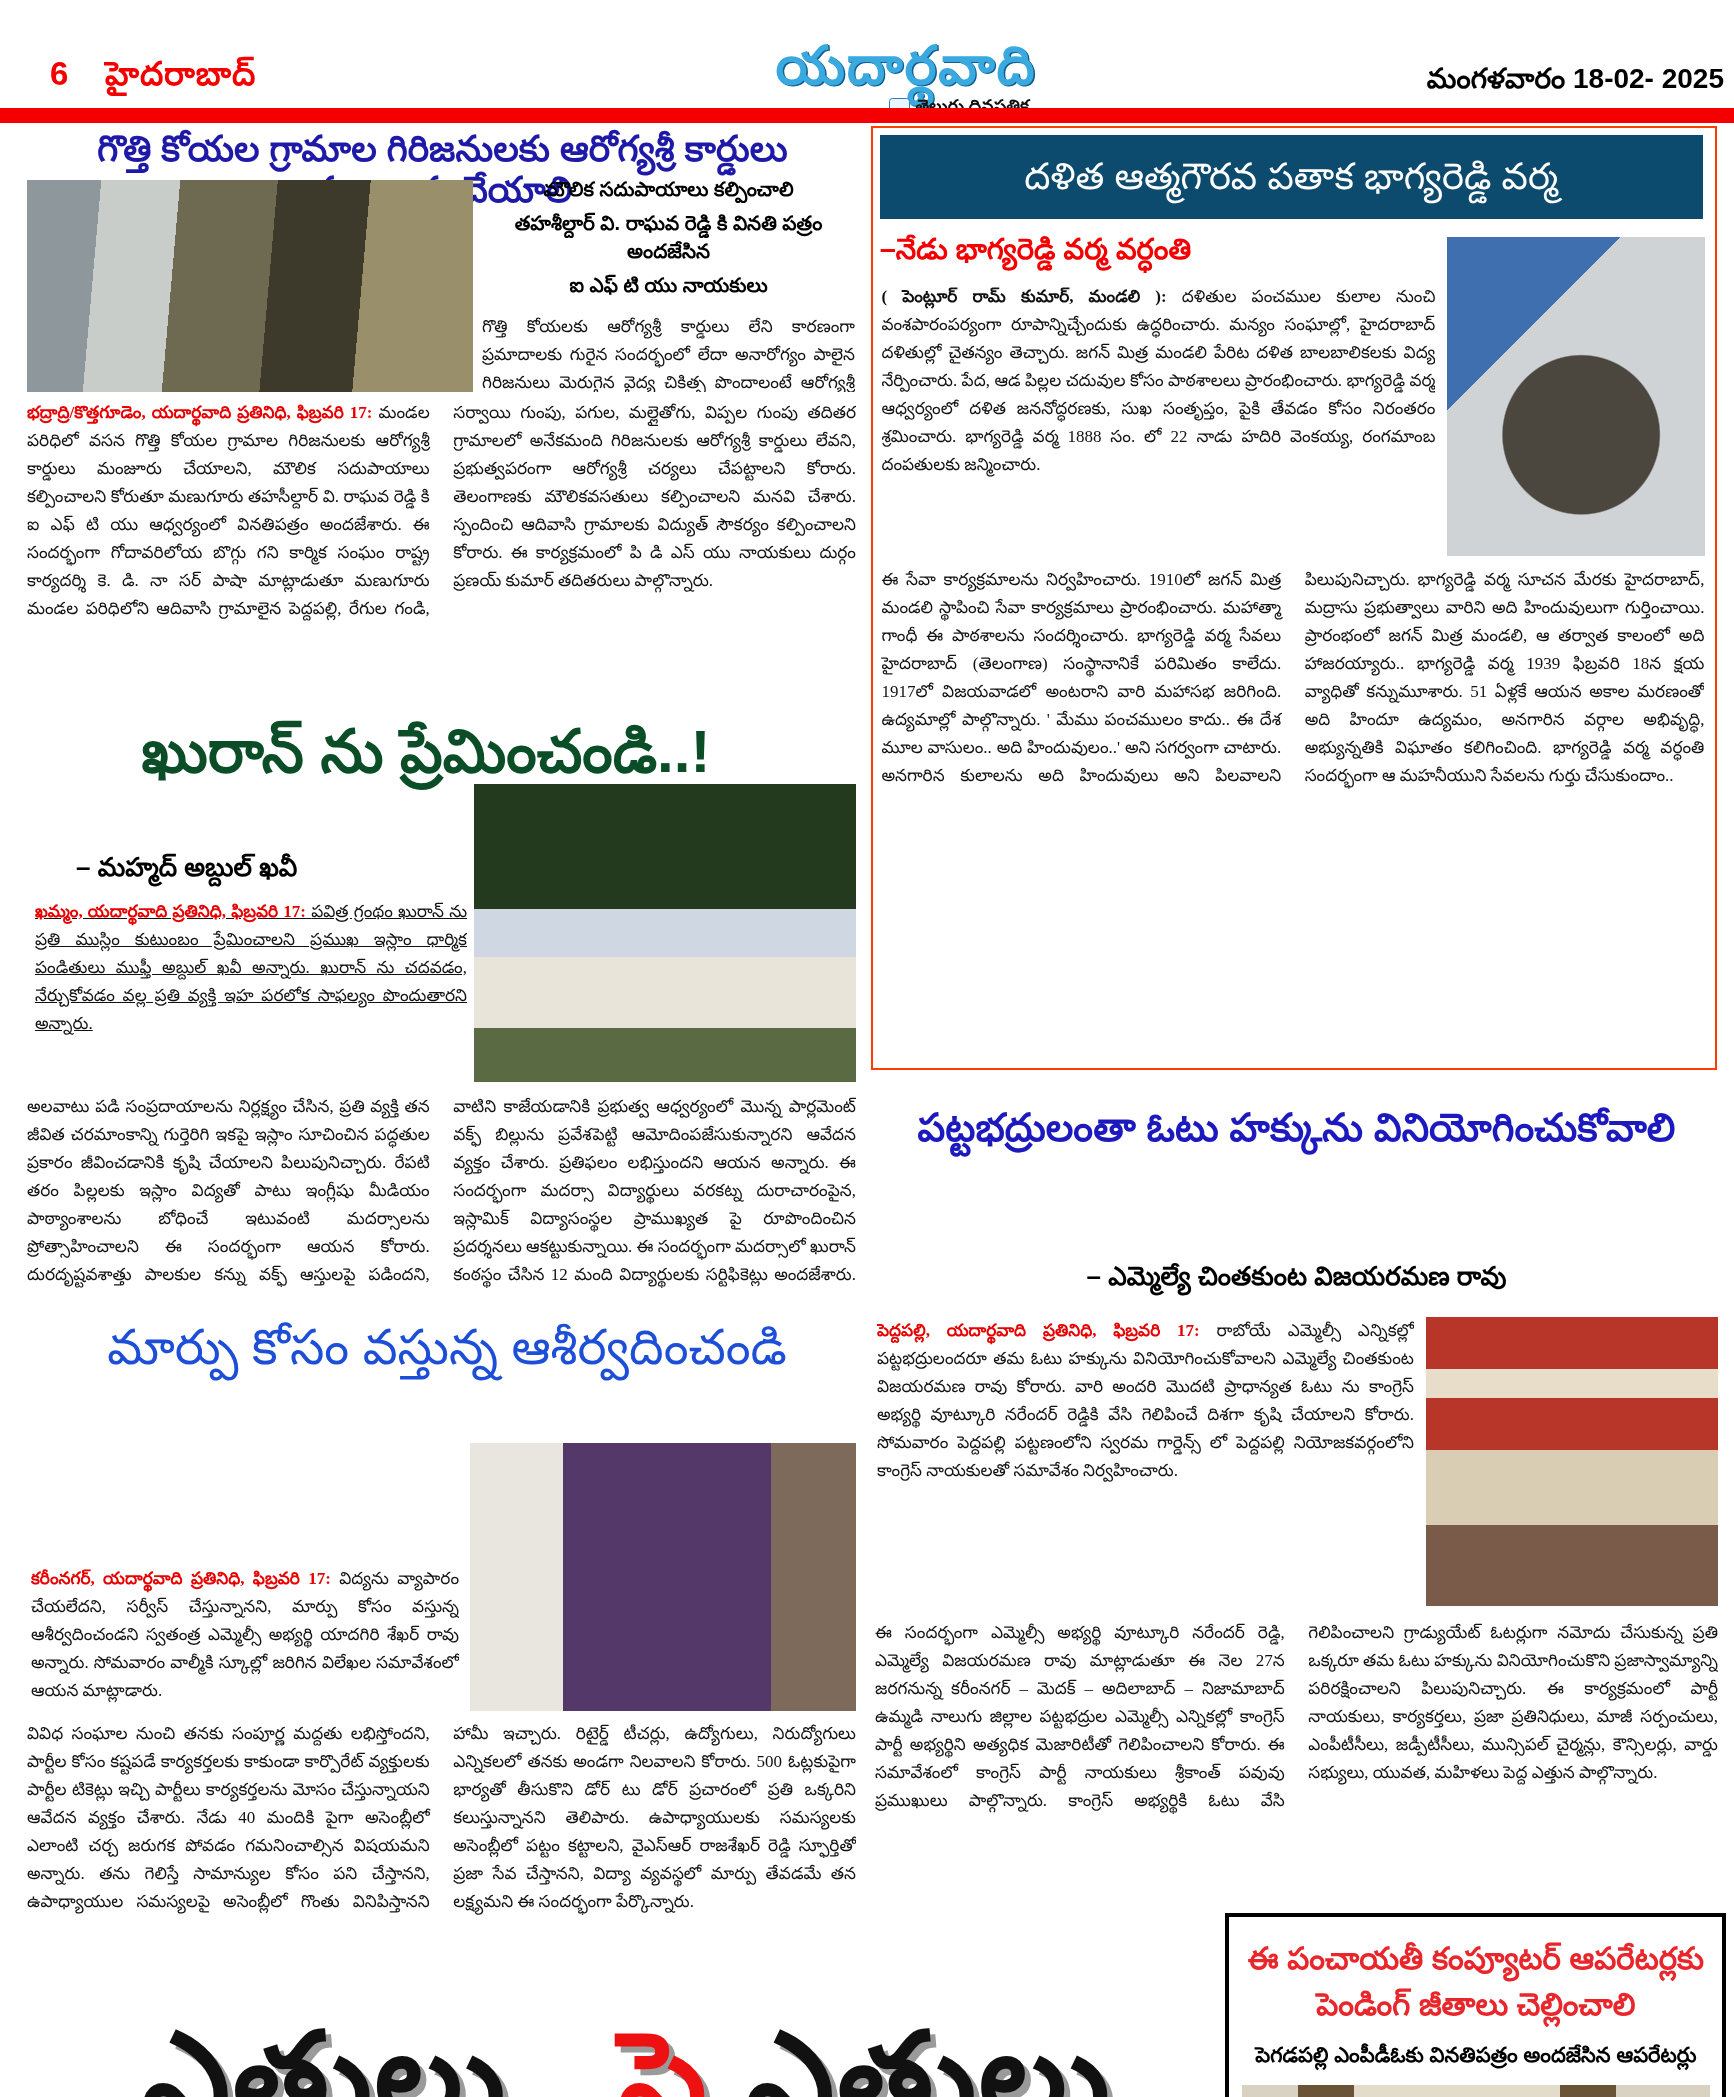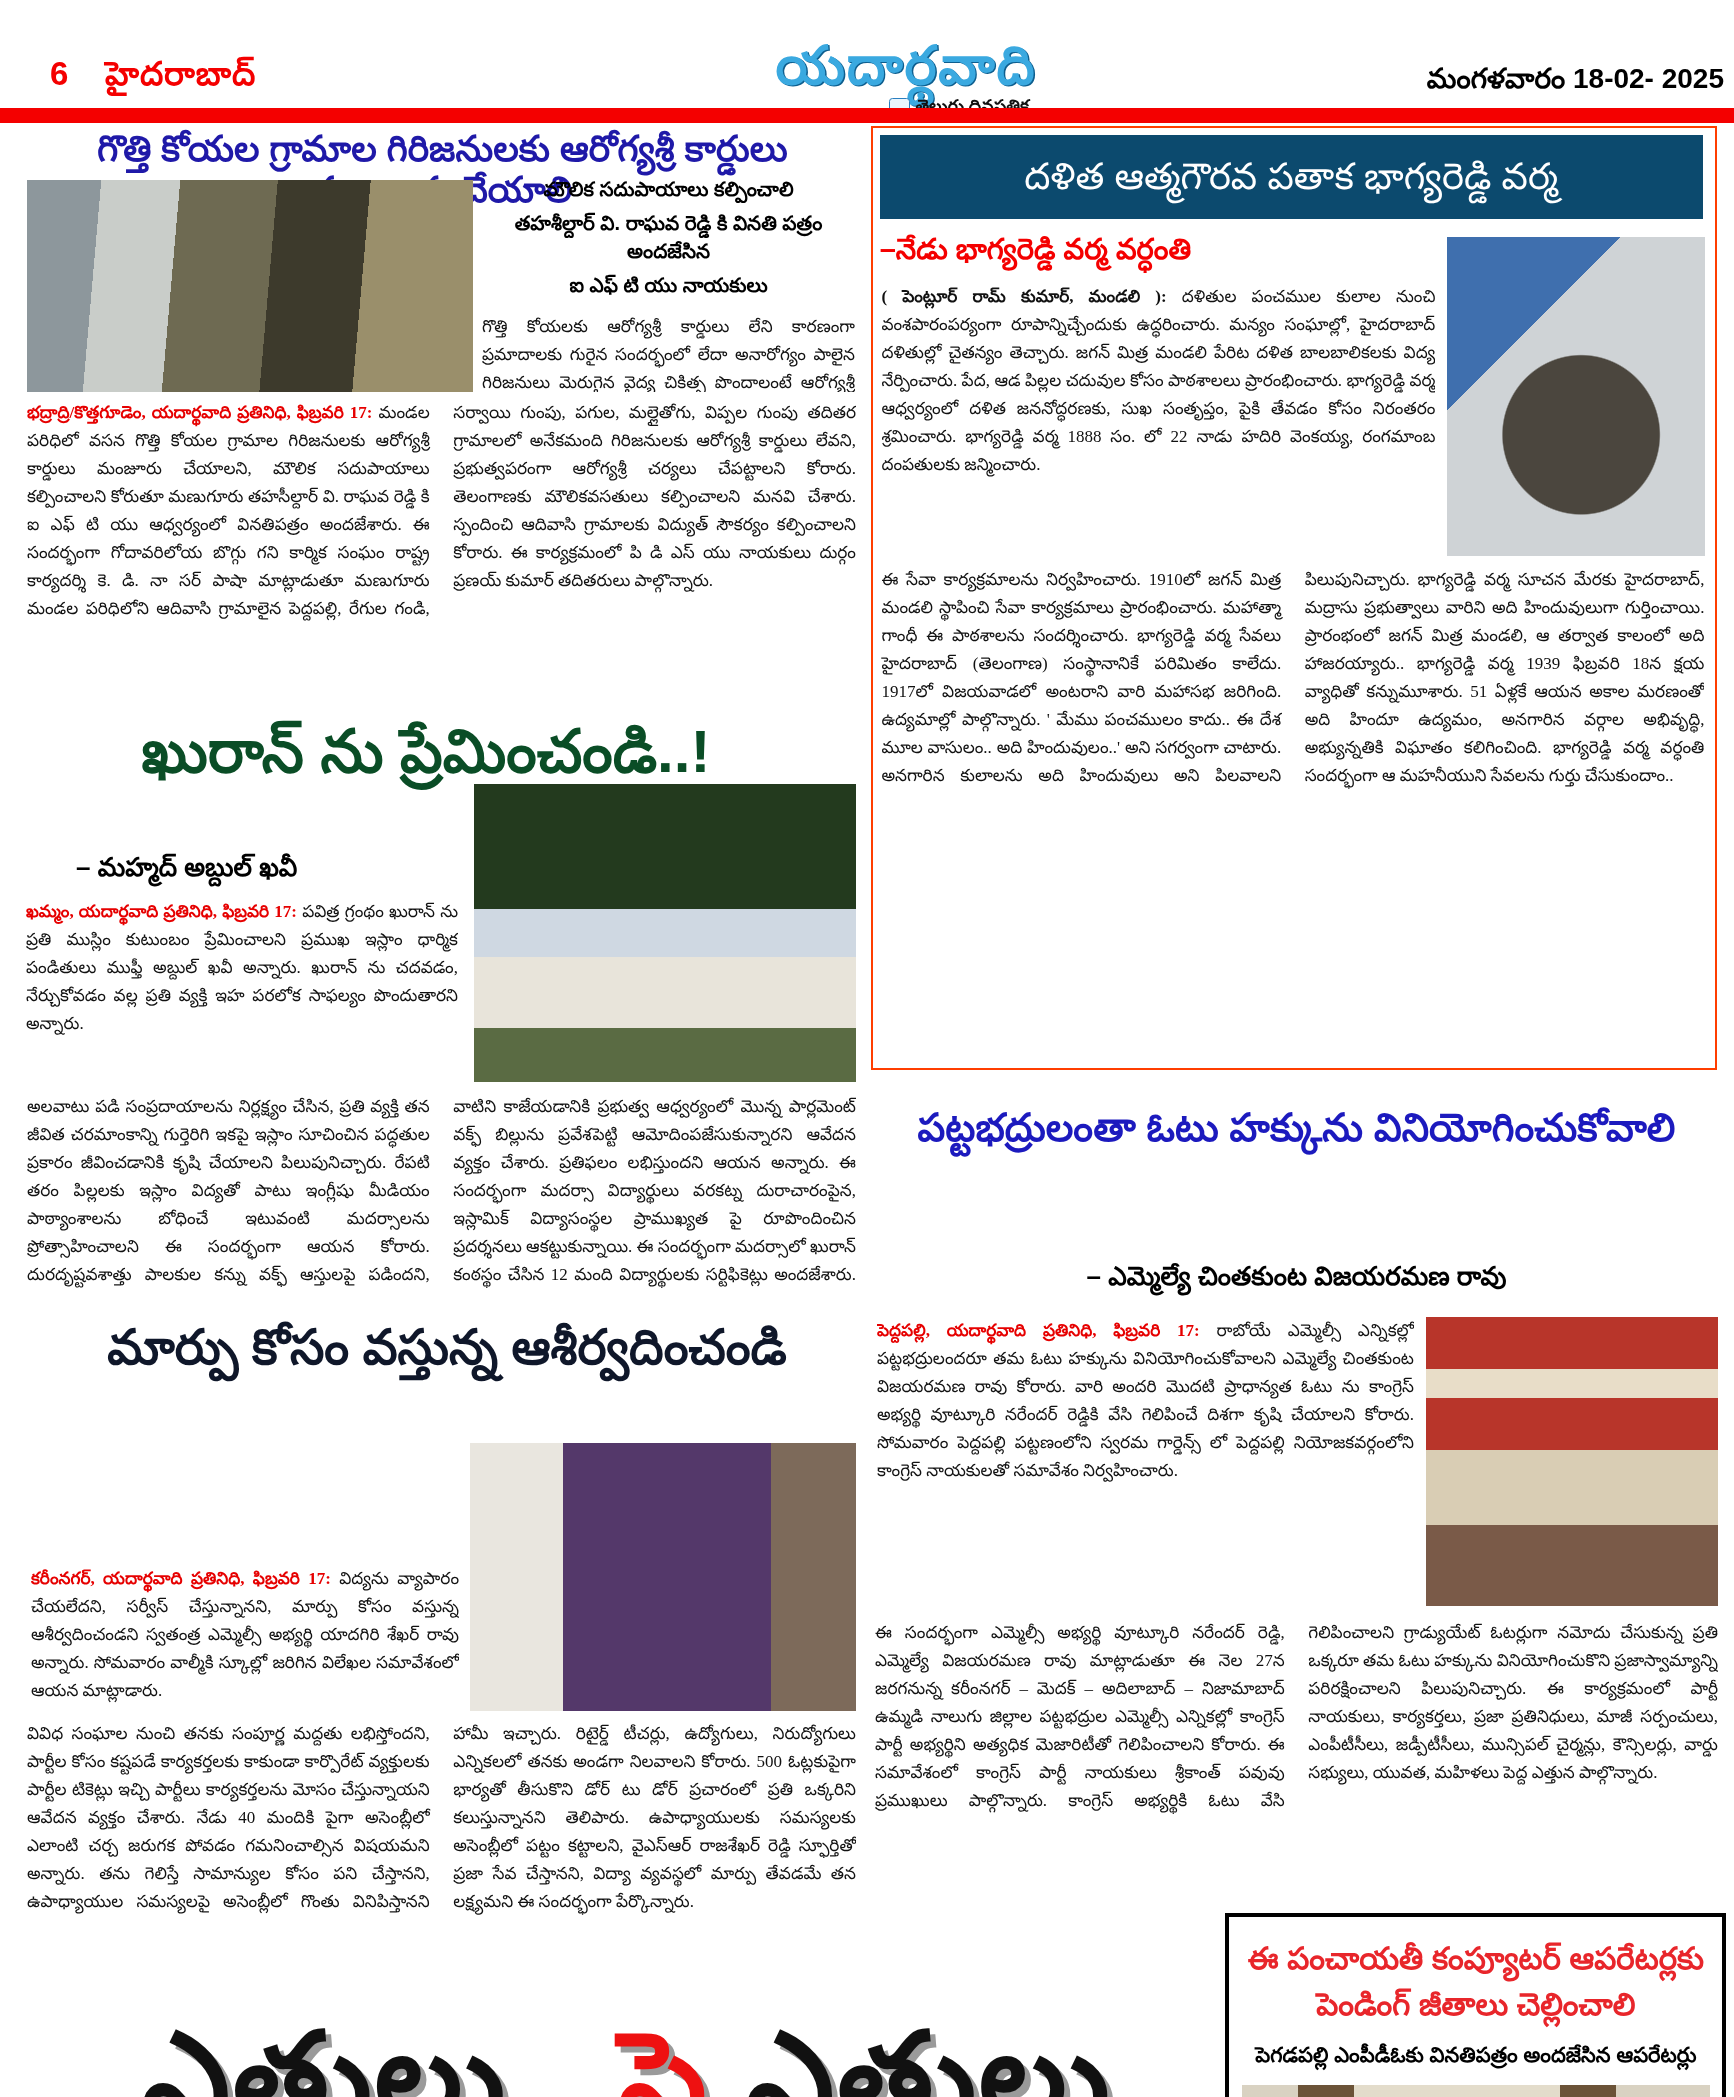--- a/index.html
+++ b/index.html
@@ -12,21 +12,21 @@
   .masthead{color:#3aa9e0;font-weight:bold;font-size:54px;letter-spacing:1.7px;
             text-shadow:1.3px 1.3px 0 #0e5e8e, -0.8px -0.8px 0 #ffffff;}
   .tagline{font-size:17.6px;color:#111;font-weight:bold;}
   .emblem{display:inline-block;width:18.5px;height:22.7px;border:1.7px solid #2a7fc0;border-radius:3.4px;
           vertical-align:middle;margin-right:5.9px;background:#eaf5fd;}
   .dateline-top{font-size:28px;font-weight:bold;color:#000;}
   .redbar{background:#f40000;}
   
   .hl-navy{color:#1f19a8;font-weight:800;}
   .hl-green{color:#0a4d26;font-weight:800;}
-  .hl-magenta{color:#0f172a;font-weight:700;}
+  .hl-magenta{color:#1d4ed8;font-weight:400;}
   .hl-blue{color:#1c1abe;font-weight:800;}
   .hl-red{color:#e8262b;font-weight:800;}
   .subhead{font-weight:bold;color:#000;}
   .standfirst-red{color:#f40000;font-weight:800;}
   .banner{background:#0c4a6e;color:#ffffff;font-weight:400;text-align:center;}
   
   .body-txt{font-size:17px;line-height:28px;text-align:justify;overflow:hidden;}
   .cols2{column-count:2;column-gap:23.5px;}
   .dl{color:#e60000;font-weight:bold;}
   .lead{font-weight:bold;}
@@ -78,21 +78,21 @@
     <span class="dl">భద్రాద్రి/కొత్తగూడెం, యదార్థవాది ప్రతినిధి, ఫిబ్రవరి 17:</span>
     <span>మండల పరిధిలో వసన గొత్తి కోయల గ్రామాల గిరిజనులకు ఆరోగ్యశ్రీ కార్డులు మంజూరు చేయాలని, మౌలిక సదుపాయాలు కల్పించాలని కోరుతూ మణుగూరు తహసీల్దార్ వి. రాఘవ రెడ్డి కి ఐ ఎఫ్ టి యు ఆధ్వర్యంలో వినతిపత్రం అందజేశారు. ఈ సందర్భంగా గోదావరిలోయ బొగ్గు గని కార్మిక సంఘం రాష్ట్ర కార్యదర్శి కె. డి. నా సర్ పాషా మాట్లాడుతూ మణుగూరు మండల పరిధిలోని ఆదివాసి గ్రామాలైన పెద్దపల్లి, రేగుల గండి, సర్వాయి గుంపు, పగుల, మల్లైతోగు, విప్పల గుంపు తదితర గ్రామాలలో అనేకమంది గిరిజనులకు ఆరోగ్యశ్రీ కార్డులు లేవని, ప్రభుత్వపరంగా ఆరోగ్యశ్రీ చర్యలు చేపట్టాలని కోరారు. తెలంగాణకు మౌలికవసతులు కల్పించాలని మనవి చేశారు. స్పందించి ఆదివాసి గ్రామాలకు విద్యుత్ సౌకర్యం కల్పించాలని కోరారు. ఈ కార్యక్రమంలో పి డి ఎస్ యు నాయకులు దుర్గం ప్రణయ్ కుమార్ తదితరులు పాల్గొన్నారు.</span>
   </div>
 
   <div class="abs sans hl-green" style="left:59px;top:719px;width:734px;font-size:60px;text-align:center;line-height:1.1;">ఖురాన్ ను ప్రేమించండి..!</div>
 
   <div class="abs sans subhead" style="left:76px;top:852px;font-size:26px;">– మహ్మద్ అబ్దుల్ ఖవీ</div>
 
   <div class="abs photo ph2" style="left:474px;top:784px;width:382px;height:298px;"></div>
 
-  <div class="abs body-txt" style="left:26px;top:898px;width:432px;height:189px;">
+  <div class="abs body-txt" style="left:35px;top:898px;width:432px;height:189px;text-decoration:underline;">
     <span class="dl">ఖమ్మం, యదార్థవాది ప్రతినిధి, ఫిబ్రవరి 17:</span>
     <span>పవిత్ర గ్రంథం ఖురాన్ ను ప్రతి ముస్లిం కుటుంబం ప్రేమించాలని ప్రముఖ ఇస్లాం ధార్మిక పండితులు ముఫ్తీ అబ్దుల్ ఖవీ అన్నారు. ఖురాన్ ను చదవడం, నేర్చుకోవడం వల్ల ప్రతి వ్యక్తి ఇహ పరలోక సాఫల్యం పొందుతారని అన్నారు.</span>
   </div>
 
   <div class="abs body-txt cols2" style="left:27px;top:1093px;width:829px;height:212px;">అలవాటు పడి సంప్రదాయాలను నిర్లక్ష్యం చేసిన, ప్రతి వ్యక్తి తన జీవిత చరమాంకాన్ని గుర్తెరిగి ఇకపై ఇస్లాం సూచించిన పద్ధతుల ప్రకారం జీవించడానికి కృషి చేయాలని పిలుపునిచ్చారు. రేపటి తరం పిల్లలకు ఇస్లాం విద్యతో పాటు ఇంగ్లీషు మీడియం పాఠ్యాంశాలను బోధించే ఇటువంటి మదర్సాలను ప్రోత్సాహించాలని ఈ సందర్భంగా ఆయన కోరారు. దురదృష్టవశాత్తు పాలకుల కన్ను వక్ఫ్ ఆస్తులపై పడిందని, వాటిని కాజేయడానికి ప్రభుత్వ ఆధ్వర్యంలో మొన్న పార్లమెంట్ వక్ఫ్ బిల్లును ప్రవేశపెట్టి ఆమోదింపజేసుకున్నారని ఆవేదన వ్యక్తం చేశారు. ప్రతిఫలం లభిస్తుందని ఆయన అన్నారు. ఈ సందర్భంగా మదర్సా విద్యార్థులు వరకట్న దురాచారంపైన, ఇస్లామిక్ విద్యాసంస్థల ప్రాముఖ్యత పై రూపొందించిన ప్రదర్శనలు ఆకట్టుకున్నాయి. ఈ సందర్భంగా మదర్సాలో ఖురాన్ కంఠస్థం చేసిన 12 మంది విద్యార్థులకు సర్టిఫికెట్లు అందజేశారు. ఈ సభలో తెలుగు ఆధ్యాత్మిక ప్రసంగ కర్త ముఫ్తీ సులేమాన్ అబ్దుల్, మౌలానా సయిద్ అహ్మద్, మౌలానా ముఫ్తీ మహబూబ్ జలాలుద్దీన్, నగరానికి చెందిన పలువురు ఉలేమాలు, ట్రస్ట్ సభ్యులు తదితరులు పాల్గొన్నారు.</div>
 
   <div class="abs sans hl-magenta" style="left:38px;top:1321px;width:818px;font-size:49px;text-align:center;line-height:1.1;">మార్పు కోసం వస్తున్న ఆశీర్వదించండి</div>
 
 
   <div class="abs photo ph3" style="left:470px;top:1443px;width:386px;height:268px;"></div>

